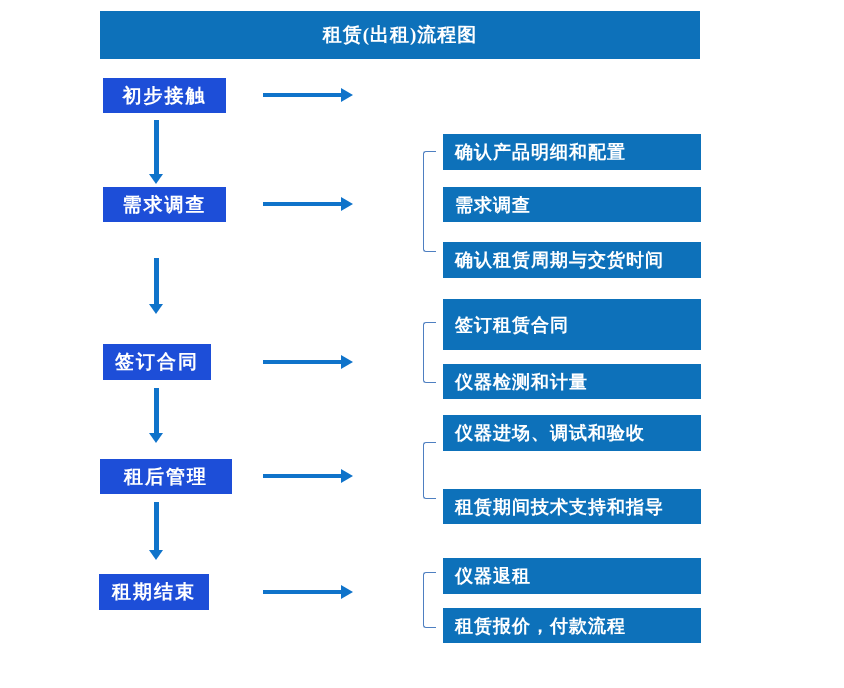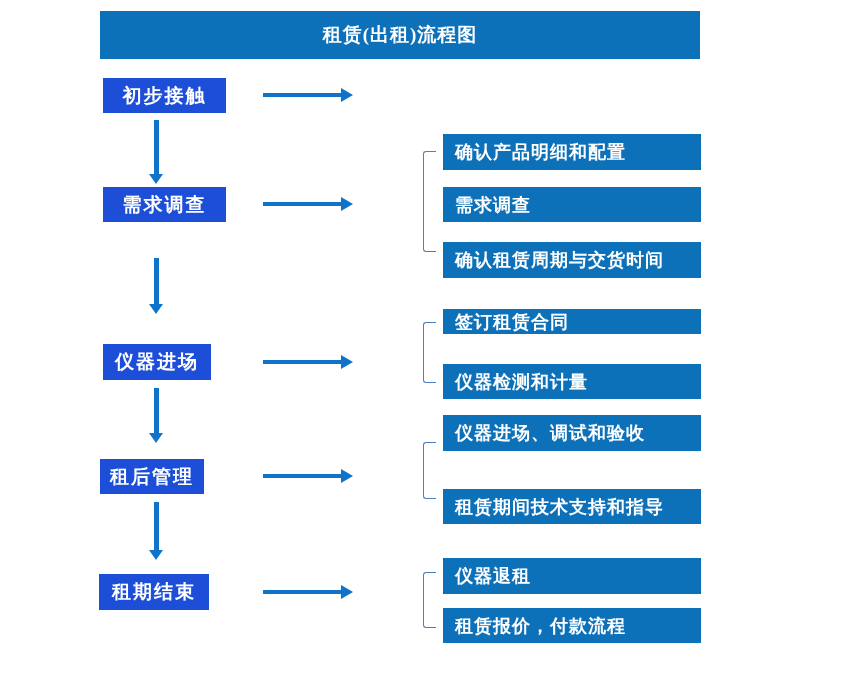--- a/index.html
+++ b/index.html
@@ -31,42 +31,42 @@
     background: #1d4ed8;
     color: #ffffff;
     font-weight: bold;
     font-size: 19px;
     display: flex; align-items: center; justify-content: center;
     letter-spacing: 2px;
   }
   .s1 { left:103px; top:78px;  width:123px; height:35px; }
   .s2 { left:103px; top:187px; width:123px; height:35px; }
   .s3 { left:103px; top:344px; width:108px; height:36px; }
-  .s4 { left:100px; top:459px; width:104px; height:35px; }
+  .s4 { left:100px; top:459px; width:132px; height:35px; }
   .s5 { left:99px;  top:574px; width:110px; height:36px;text-align:center; }
 
   
   .detail-box {
     position: absolute;
     left: 443px;
     width: 258px; height: 36px;
     background: #0D71BA;
     color: #ffffff;
     font-weight: bold;
     font-size: 18px;
     display: flex; align-items: center;
     padding-left: 12px;
     box-sizing: border-box;
     letter-spacing: 1px;
   }
   .d0  { top:78px;  height:35px; }
   .d1a { top:134px; }
   .d1b { top:187px; height:35px; }
   .d1c { top:242px; }
-  .d2a { top:309px; height:25px; }
+  .d2a { top:299px; height:51px; }
   .d2b { top:364px; height:35px; }
   .d3a { top:415px; }
   .d3b { top:489px; height:35px; }
   .d4a { top:558px; }
   .d4b { top:608px; height:35px; }
 
   
   .harrow { position:absolute; left:263px; width:90px; height:14px; }
   .ha1 { top:88px; }
   .ha2 { top:197px; }
@@ -119,21 +119,21 @@
 </style>
 </head>
 <body>
 
 <div class="canvas">
 
   <div class="title-bar">租赁(出租)流程图</div>
 
   <div class="step-box s1">初步接触</div>
   <div class="step-box s2">需求调查</div>
-  <div class="step-box s3">仪器进场</div>
+  <div class="step-box s3">签订合同</div>
   <div class="step-box s4">租后管理</div>
   <div class="step-box s5">租期结束</div>
 
   <div class="varrow va1">
     <div class="shaft"></div>
     <div class="head"></div>
   </div>
   <div class="varrow va2">
     <div class="shaft"></div>
     <div class="head"></div>

